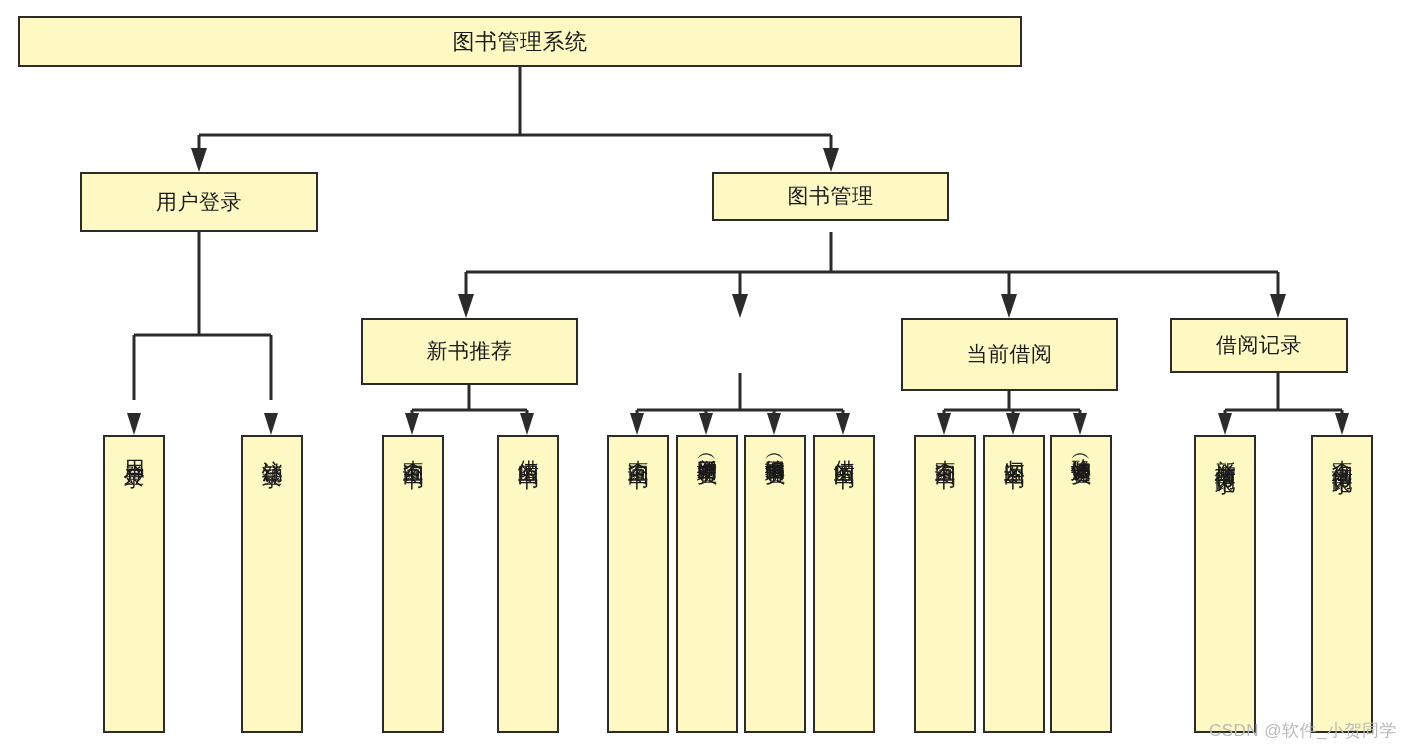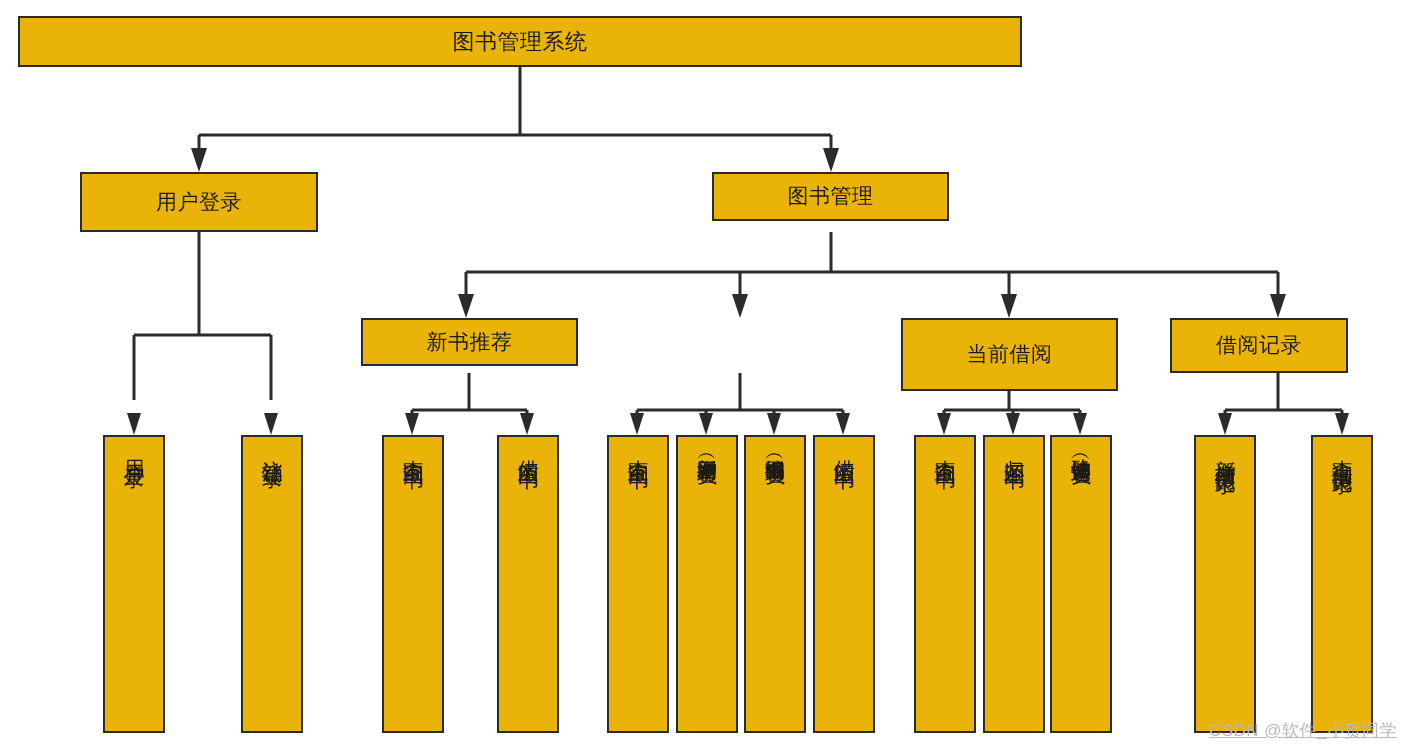--- a/index.html
+++ b/index.html
@@ -10,21 +10,21 @@
     color:#1f1f1f;
     overflow:hidden;
   }
   #diagram{position:relative;width:1405px;height:747px;}
 
   svg.edges{position:absolute;left:0;top:0;width:1405px;height:747px;pointer-events:none;}
 
   .node{
     position:absolute;
     box-sizing:border-box;
-    background:#eab308;
+    background:#fef9c3;
     border:2px solid #2b2b2b;
     display:flex;
     align-items:center;
     justify-content:center;
     text-align:center;
   }
   .node .label{
     font-size:21px;
     line-height:1.15;
     letter-spacing:0.5px;
@@ -54,21 +54,20 @@
   .node.leaf.tall .label{letter-spacing:1px;font-size:20px;}
 
   .watermark{
     position:absolute;
     right:8px;
     bottom:5px;
     font-size:17px;
     color:#b9b9b9;
     white-space:nowrap;
     letter-spacing:0.5px;
-    text-decoration:underline;
   }
 </style>
 </head>
 <body>
 
 <div id="diagram">
 
   <svg class="edges" viewBox="0 0 1405 747">
     <g stroke="#2b2b2b" stroke-width="3" fill="none">
 
@@ -142,21 +141,21 @@
     <span class="label">图书管理系统</span>
   </div>
 
   <div class="node level2" style="left:80px;top:172px;width:238px;height:60px;">
     <span class="label">用户登录</span>
   </div>
   <div class="node level2" style="left:712px;top:172px;width:237px;height:49px;">
     <span class="label">图书管理</span>
   </div>
 
-  <div class="node level3" style="left:361px;top:318px;width:217px;height:48px;">
+  <div class="node level3" style="left:361px;top:318px;width:217px;height:67px;">
     <span class="label">新书推荐</span>
   </div>
   <div class="node level3" style="left:901px;top:318px;width:217px;height:73px;">
     <span class="label">当前借阅</span>
   </div>
   <div class="node level3" style="left:1170px;top:318px;width:178px;height:55px;">
     <span class="label">借阅记录</span>
   </div>
 
   <div class="node leaf" style="left:103px;top:435px;width:62px;height:298px;">

